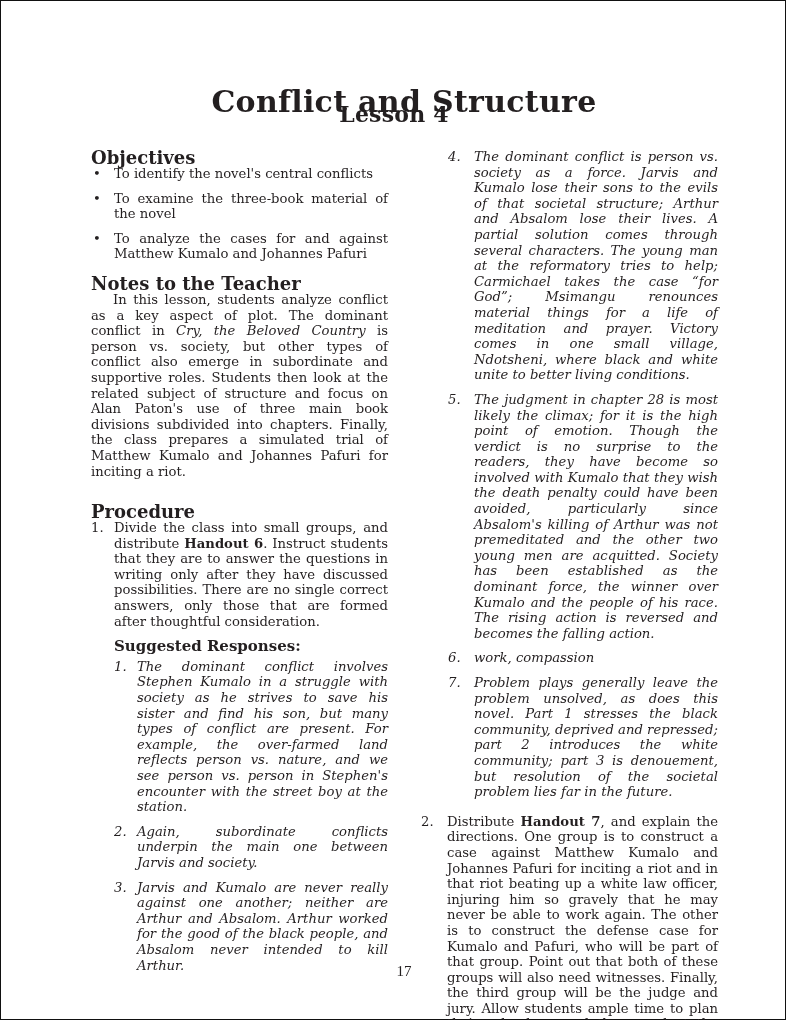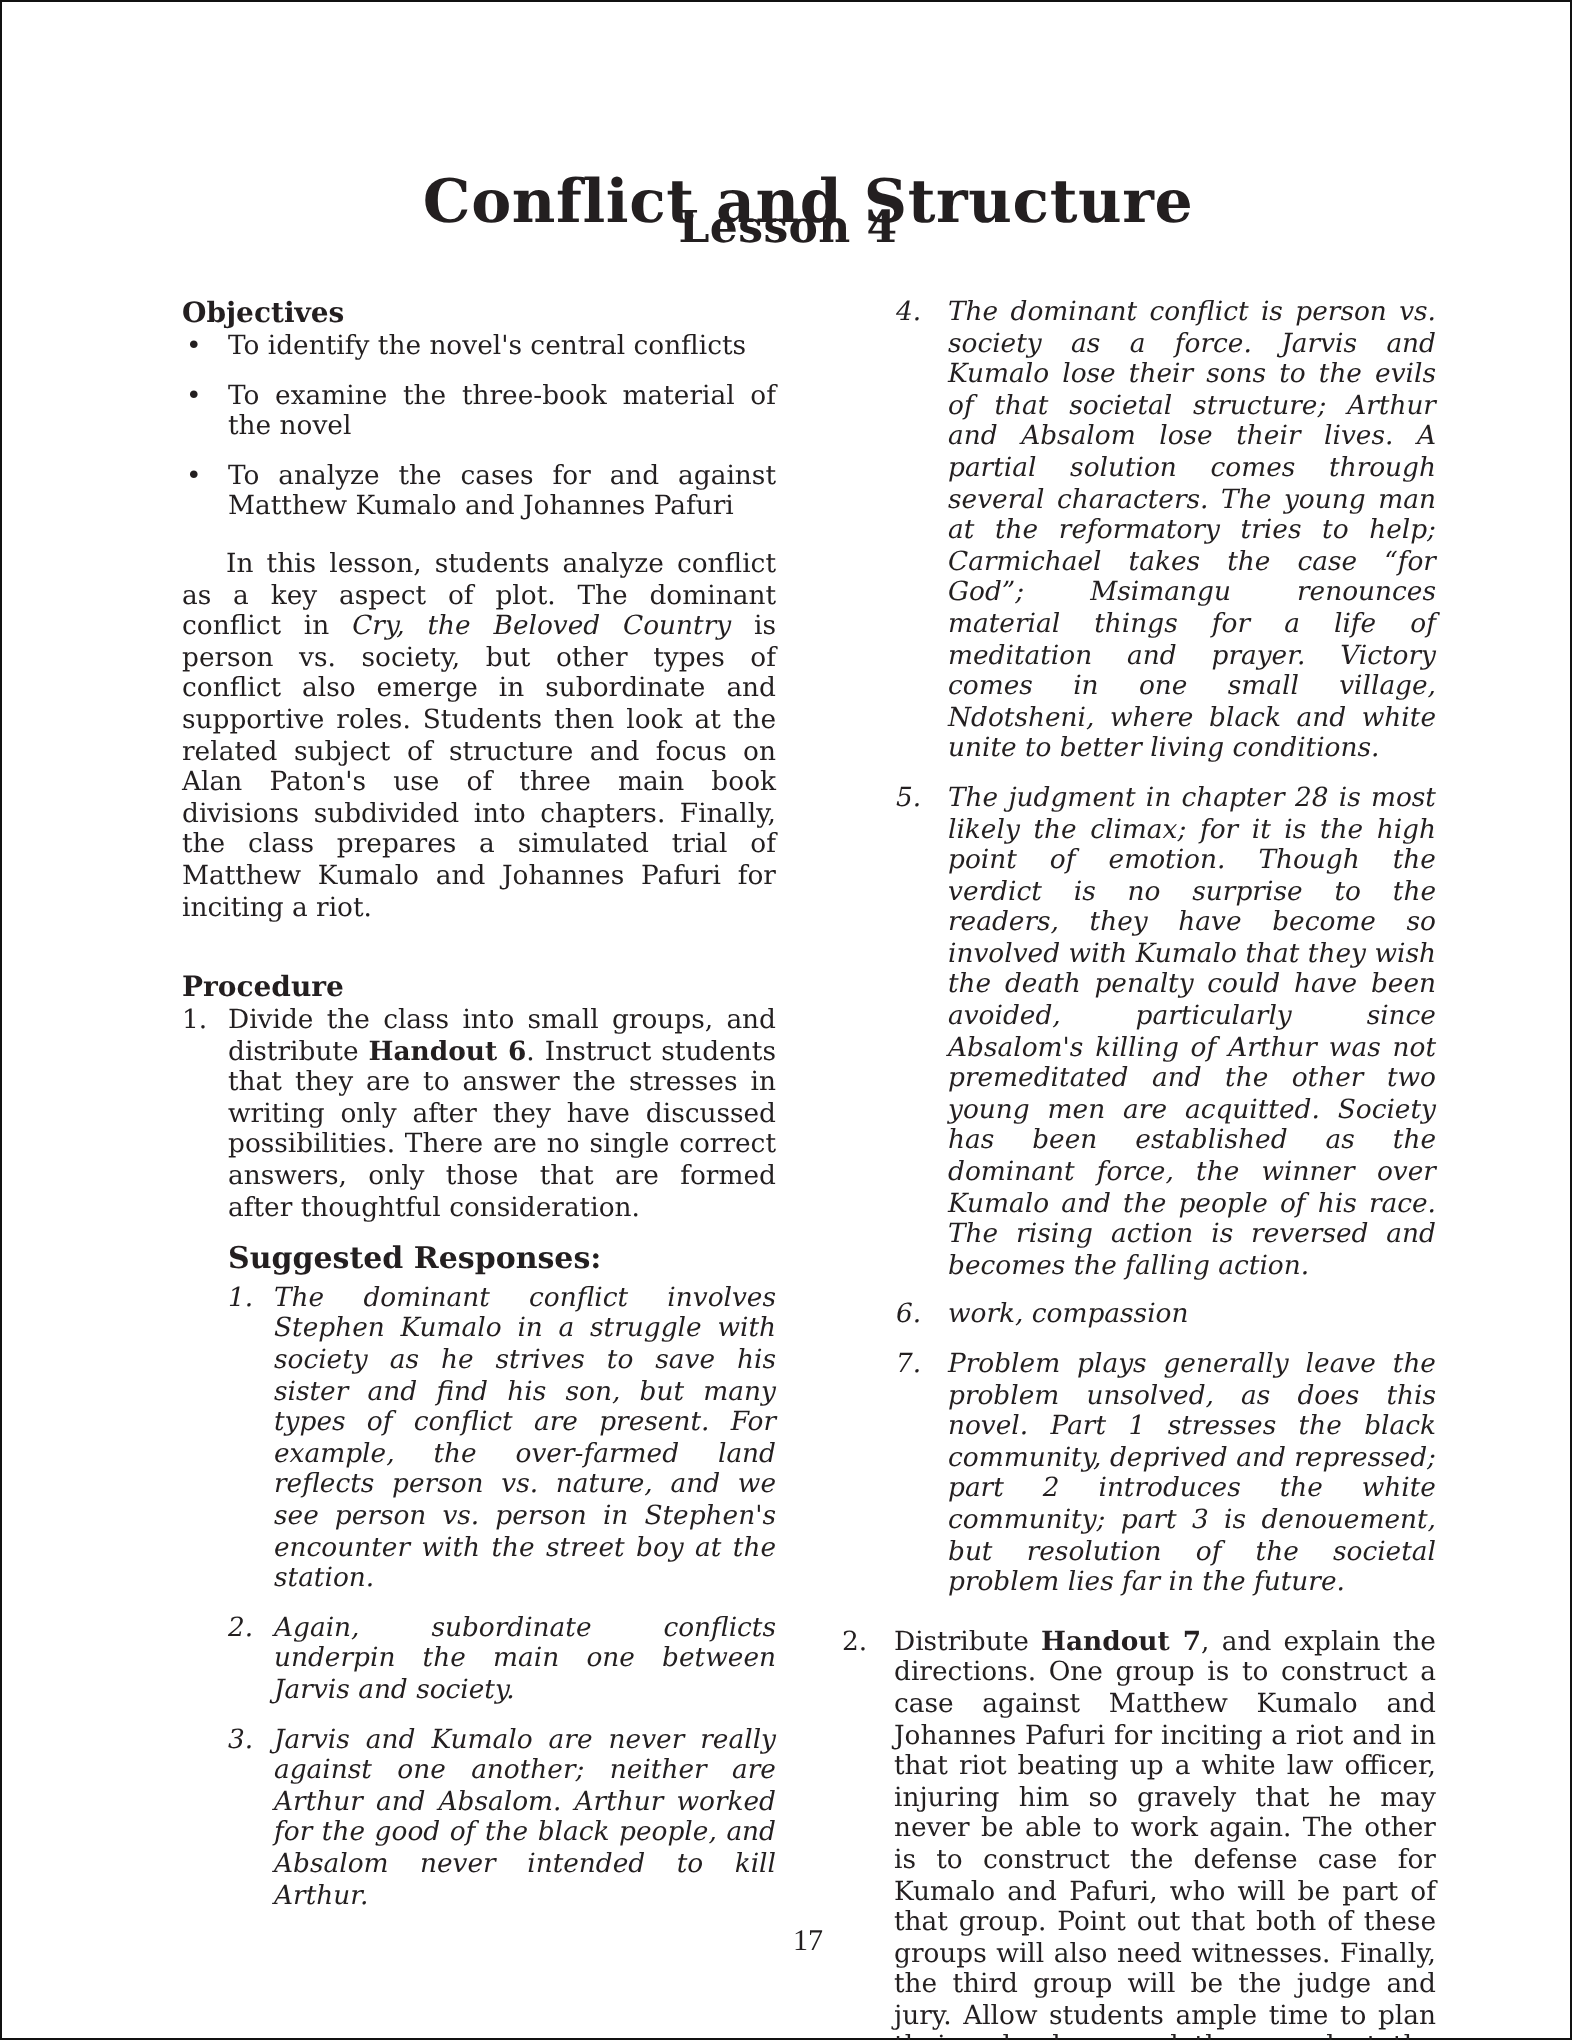--- a/index.html
+++ b/index.html
@@ -14,21 +14,21 @@
     position: absolute; top: 56px; left: 0; width: 786px; text-align: center;
     font-size: 22px; font-weight: bold; letter-spacing: 0.2px; margin-top: 44px;
   }
   .lesson-title {
     position: absolute; top: 83px; left: 0; width: 806px; text-align: center;
     font-size: 30px; font-weight: bold; letter-spacing: 0.3px;
   }
   .col { position: absolute; font-size: 13.2px; line-height: 15.6px; }
   .col-left { left: 90px; top: 148px; width: 297px; }
   .col-right { left: 420px; top: 148px; width: 297px; }
-  h2 { font-size: 14px; font-weight: bold; margin: 0; line-height: 17px; }
+  h2 { font-size: 18px; font-weight: bold; margin: 0; line-height: 17px; }
   ul.obj { list-style: none; margin: 0; padding: 0; }
   ul.obj li { position: relative; padding-left: 23px; margin-bottom: 9px; text-align: justify; }
   ul.obj li .bullet { position: absolute; left: 2px; top: 0; }
   p.para { margin: 0; text-align: justify; text-indent: 22px; }
   .gap-notes { height: 4px; }
   .gap-proc { height: 24px; }
   .num-item { position: relative; padding-left: 23px; text-align: justify; }
   .num-item .num { position: absolute; left: 0; top: 0; }
   .sub-head { font-weight: bold; margin: 10px 0 4px 23px; font-size: 15px; }
   .resp { position: relative; padding-left: 23px; margin-left: 23px; text-align: justify; margin-bottom: 9px; font-style: italic; font-family: "DejaVu Serif", serif; }
@@ -53,27 +53,28 @@
 
   <div class="col col-left">
     <h2>Objectives</h2>
     <ul class="obj">
       <li><span class="bullet">•</span><span>To identify the novel's central conflicts</span></li>
       <li><span class="bullet">•</span><span>To examine the three-book material of the novel</span></li>
       <li><span class="bullet">•</span><span>To analyze the cases for and against Matthew Kumalo and Johannes Pafuri</span></li>
     </ul>
 
     <div class="gap-notes"></div>
+    <h2>Notes to the Teacher</h2>
     <p class="para"><span>In this lesson, students analyze conflict as a key aspect of plot. The dominant conflict in </span><i>Cry, the Beloved Country</i><span> is person vs. society, but other types of conflict also emerge in subordinate and supportive roles. Students then look at the related subject of structure and focus on Alan Paton's use of three main book divisions subdivided into chapters. Finally, the class prepares a simulated trial of Matthew Kumalo and Johannes Pafuri for inciting a riot.</span></p>
 
     <div class="gap-proc"></div>
     <h2>Procedure</h2>
     <div class="num-item">
       <span class="num">1.</span>
-      <span>Divide the class into small groups, and distribute </span><b class="hb">Handout 6</b><span>. Instruct students that they are to answer the stresses in writing only after they have discussed possibilities. There are no single correct answers, only those that are formed after thoughtful consideration.</span>
+      <span>Divide the class into small groups, and distribute </span><b class="hb">Handout 6</b><span>. Instruct students that they are to answer the questions in writing only after they have discussed possibilities. There are no single correct answers, only those that are formed after thoughtful consideration.</span>
     </div>
 
     <div class="sub-head">Suggested Responses:</div>
 
     <div class="resp"><span class="num">1.</span><span>The dominant conflict involves Stephen Kumalo in a struggle with society as he strives to save his sister and find his son, but many types of conflict are present. For example, the over-farmed land reflects person vs. nature, and we see person vs. person in Stephen's encounter with the street boy at the station.</span></div>
     <div class="resp"><span class="num">2.</span><span>Again, subordinate conflicts underpin the main one between Jarvis and society.</span></div>
     <div class="resp"><span class="num">3.</span><span>Jarvis and Kumalo are never really against one another; neither are Arthur and Absalom. Arthur worked for the good of the black people, and Absalom never intended to kill Arthur.</span></div>
   </div>
 
   <div class="col col-right">

